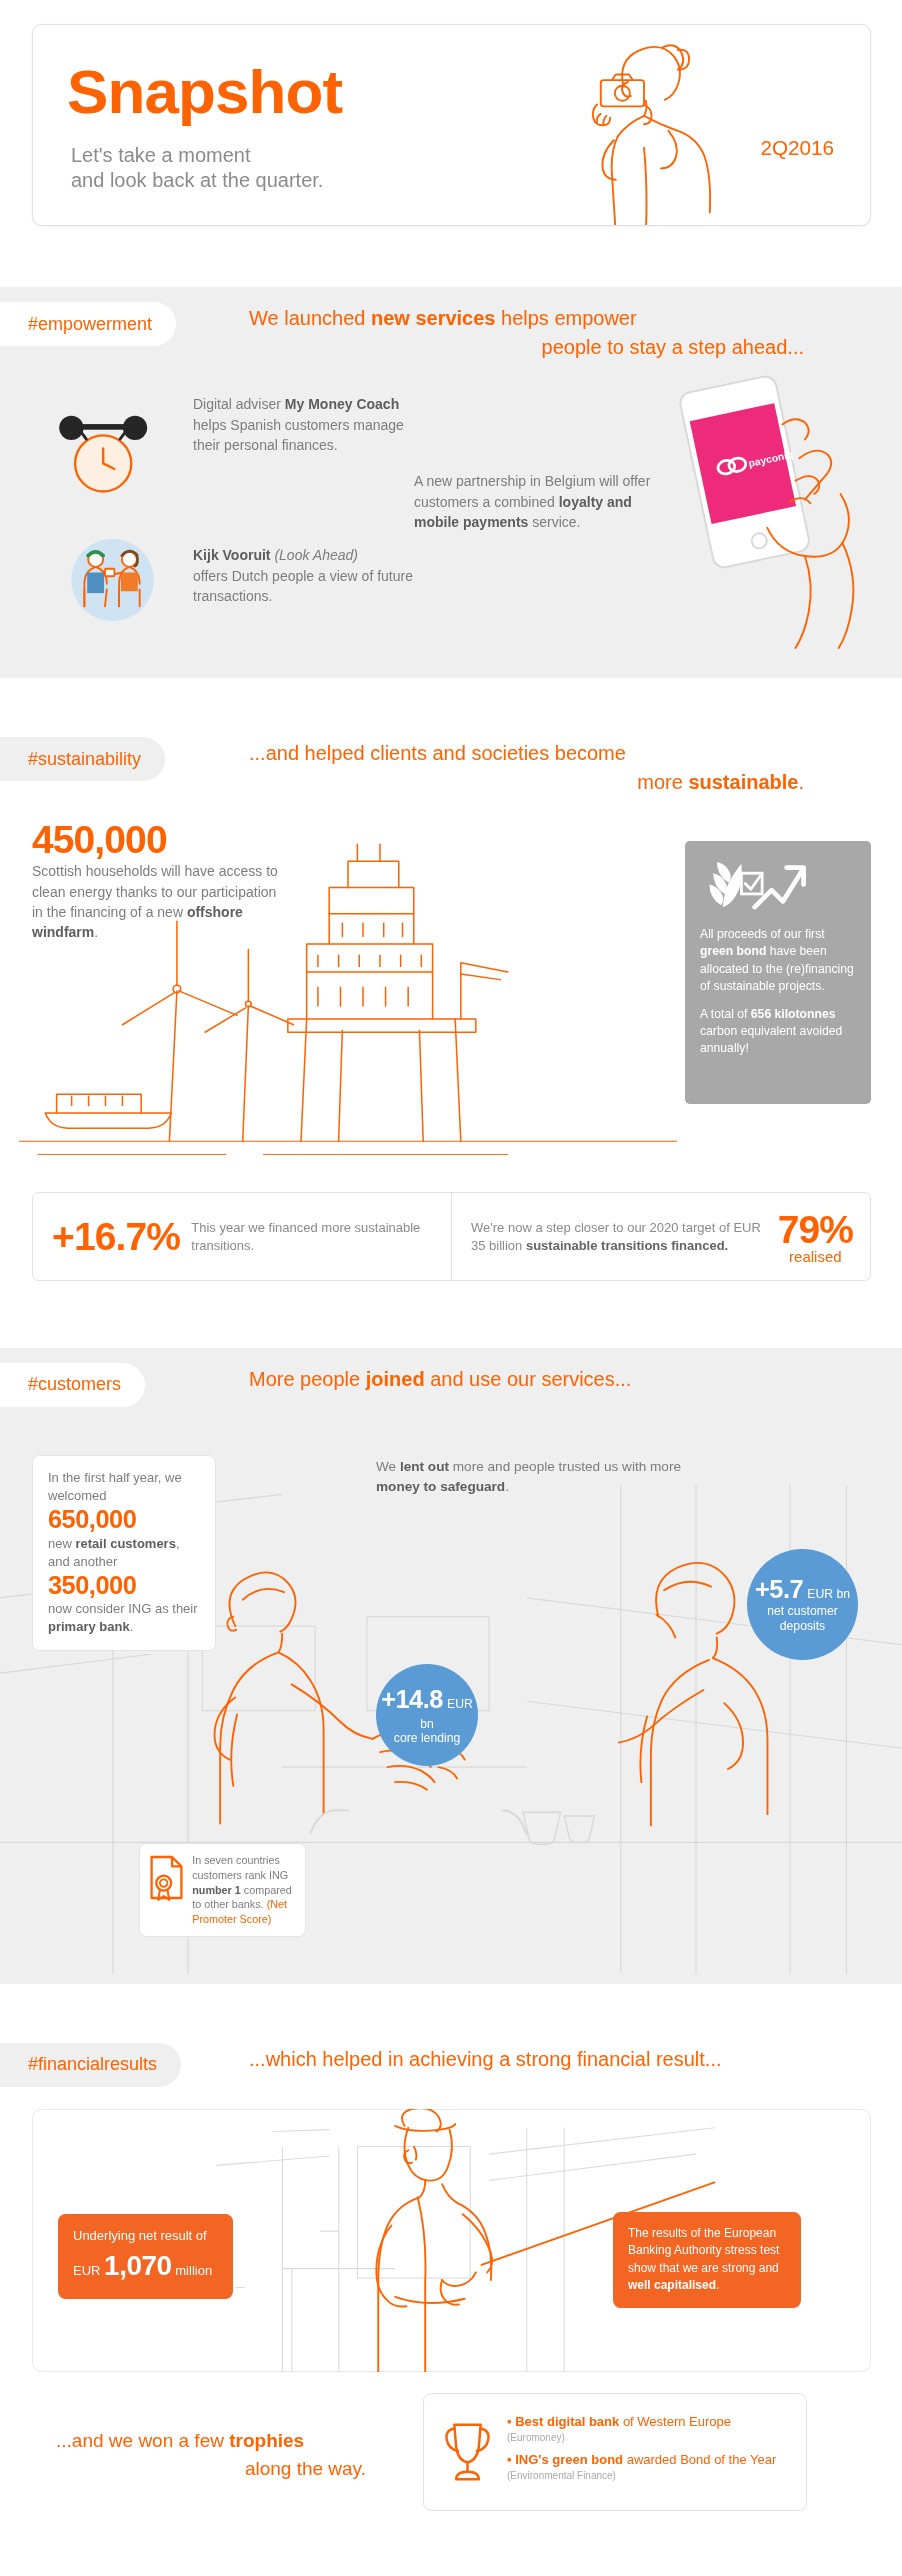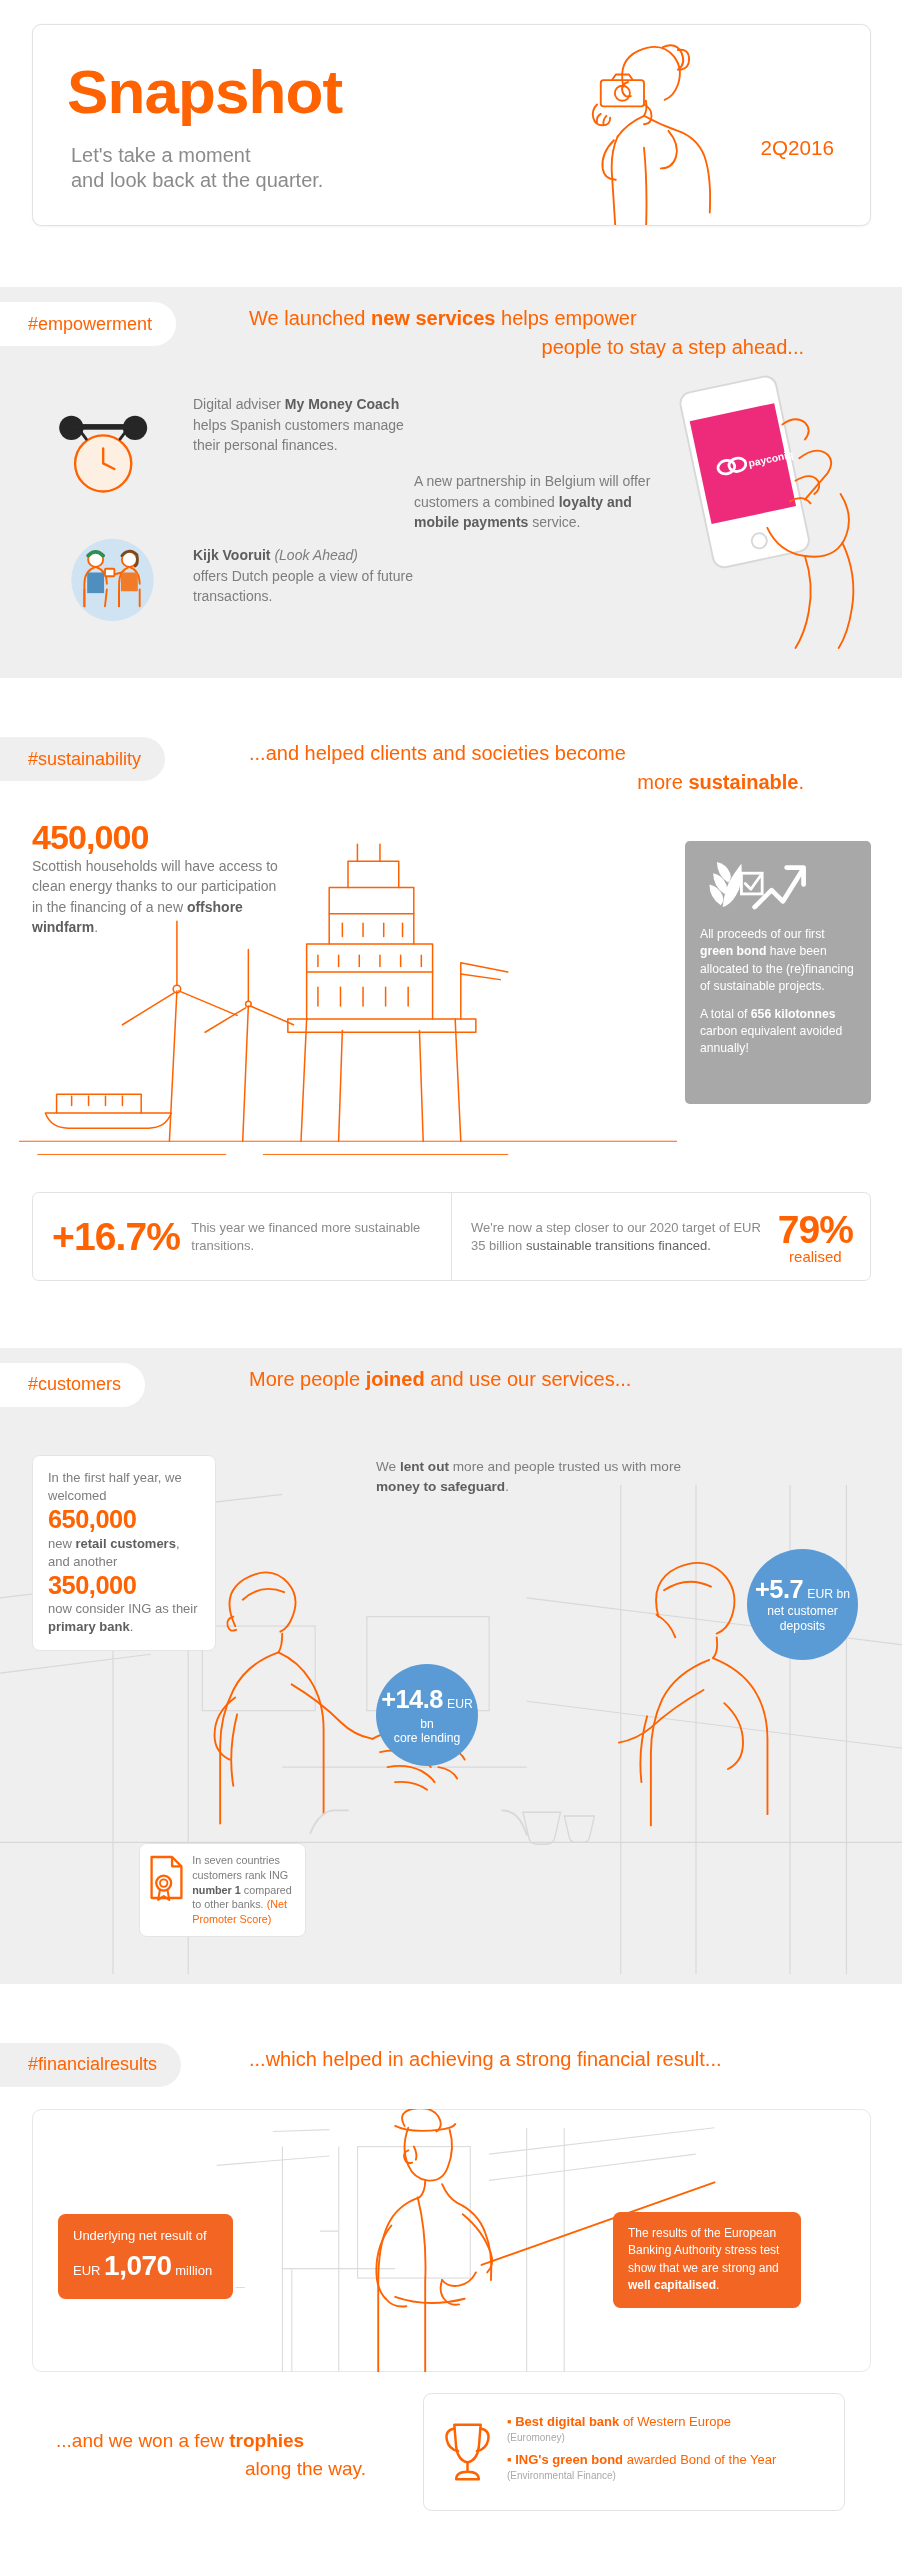--- a/index.html
+++ b/index.html
@@ -68,21 +68,21 @@
   .empower { position: relative; height: 310px; }
   .emp-icon1 { position: absolute; left: 45px; top: 28px; }
   .emp-txt1 { position: absolute; left: 193px; top: 26px; width: 235px; }
   .emp-txt2 { position: absolute; left: 414px; top: 103px; width: 263px; }
   .emp-icon3 { position: absolute; left: 56px; top: 167px; }
   .emp-txt3 { position: absolute; left: 193px; top: 177px; width: 235px; }
   .phone-art { position: absolute; right: 38px; top: 0px; }
 
   
   .sustain { position: relative; height: 376px; }
-  .bignum { font-size: 34px; font-weight: 700; color: #ff6200; line-height: 1.05; letter-spacing: -0.9px;}
+  .bignum { font-size: 39px; font-weight: 700; color: #ff6200; line-height: 1.05; letter-spacing: -0.9px;}
   .sus-stat { position: absolute; left: 32px; top: 17px; width: 249px; }
   .sus-art { position: absolute; left: 19px; top: 28px; }
   .greenbox {
     position: absolute; right: 32px; top: 38px;
     width: 186px; height: 263px;
     background: #a8a8a8; border-radius: 4.7px;
     color: #fff; padding: 17px 15px;
     font-size: 12.2px; line-height: 1.4;
   }
   .greenbox b { font-weight: 700; }
@@ -91,21 +91,21 @@
   
   .statsbar-wrap { background:#fff; padding: 13px 32px 22.6px; }
   .statsbar {
     border: 0.9px solid #e2e2e2; border-radius: 6.6px;
     display: flex; height: 89px; background:#fff;
   }
   .sb-left { flex: 0 0 419px; display: flex; align-items: center; gap: 11.3px; padding: 0 13px 0 19px; border-right: 0.9px solid #e2e2e2; }
   .sb-right { flex: 1; display: flex; align-items: center; gap: 9.4px; padding: 0 17px 0 19px; }
   .sb-huge { font-size: 39px; font-weight: 700; color: #ff6200; letter-spacing: -0.9px; white-space: nowrap; }
   .sb-note { font-size: 13px; color: #8a8a8a; line-height: 1.35; }
-  .sb-note b { color: #636363; font-weight: 400; }
+  .sb-note b { color: #636363; font-weight: 700; }
   .sb-pct { text-align: center; line-height: 1; margin-left: auto; }
   .sb-pct .n { font-size: 39px; font-weight: 700; color: #ff6200; letter-spacing: -0.9px;}
   .sb-pct .s { font-size: 15px; color: #ff6200; }
 
   
   .customers { position: relative; height: 555px; overflow: hidden; }
   .cust-card {
     position: absolute; left: 32px; top: 26px; width: 184px;
     background: #fff; border: 0.9px solid #e4e4e4; border-radius: 7.5px;
     padding: 13px 15px; font-size: 13px; line-height: 1.4; color: #7d7d7d;
@@ -152,21 +152,21 @@
 
   
   .trophies { position: relative; height: 174px; background:#fff; }
   .tro-lead {
     position: absolute; left: 56px; top: 55px; width: 310px;
     font-size: 19px; color: #ff6200; line-height: 1.45;
   }
   .tro-lead b { font-weight: 700; }
   .tro-lead .l2 { display: block; text-align: right; }
   .tro-card {
-    position: absolute; left: 423px; top: 20.7px; width: 422px; height: 118px;
+    position: absolute; left: 423px; top: 20.7px; width: 384px; height: 118px;
     border: 0.9px solid #e2e2e2; border-radius: 8.5px; background: #fff;
     display: flex; align-items: center; gap: 13px; padding: 0 17px;
   }
   .tro-list { font-size: 13px; line-height: 1.3; color: #ff6200; }
   .tro-list .item { margin-bottom: 2.8px; }
   .tro-list b { font-weight: 700; }
   .tro-list .src { font-size: 10px; color: #a9a9a9; display: block; margin-bottom: 7.5px; }
   .tro-list .bullet { color: #ff6200; }
 
   svg { display: block; }

